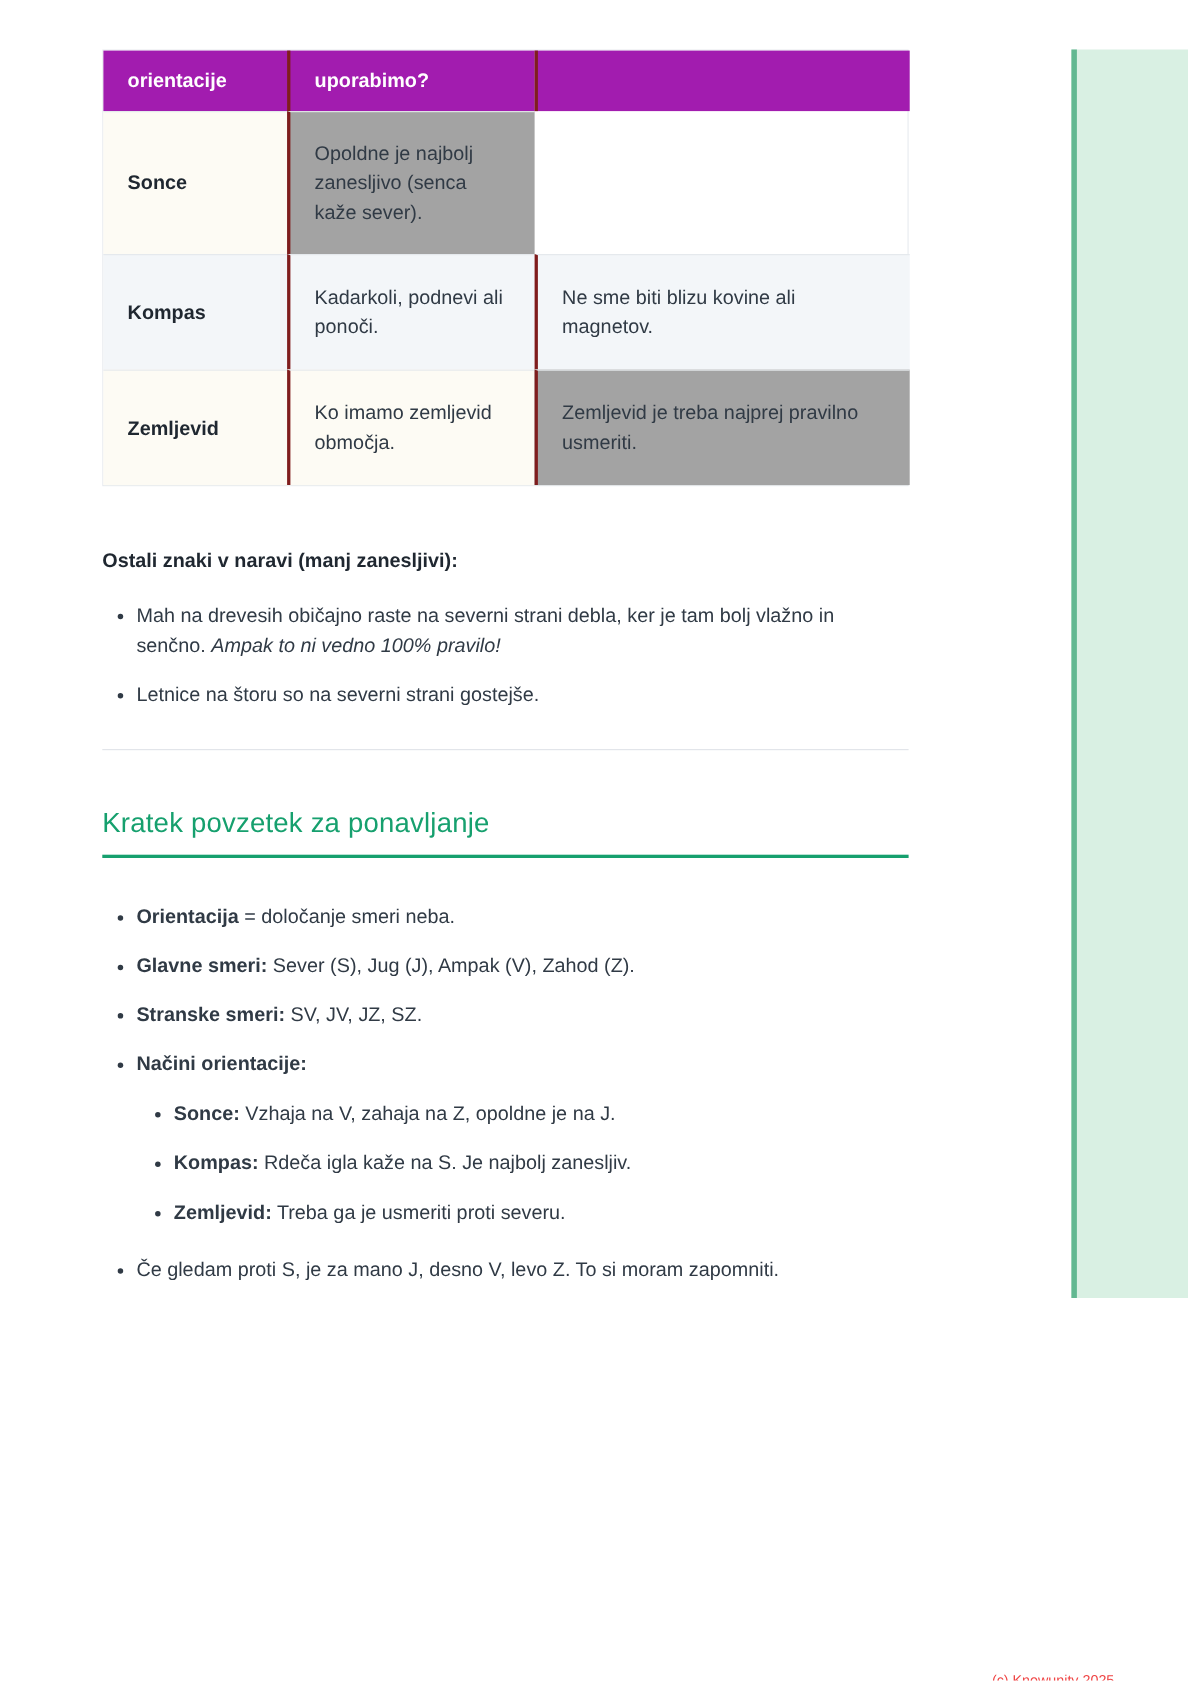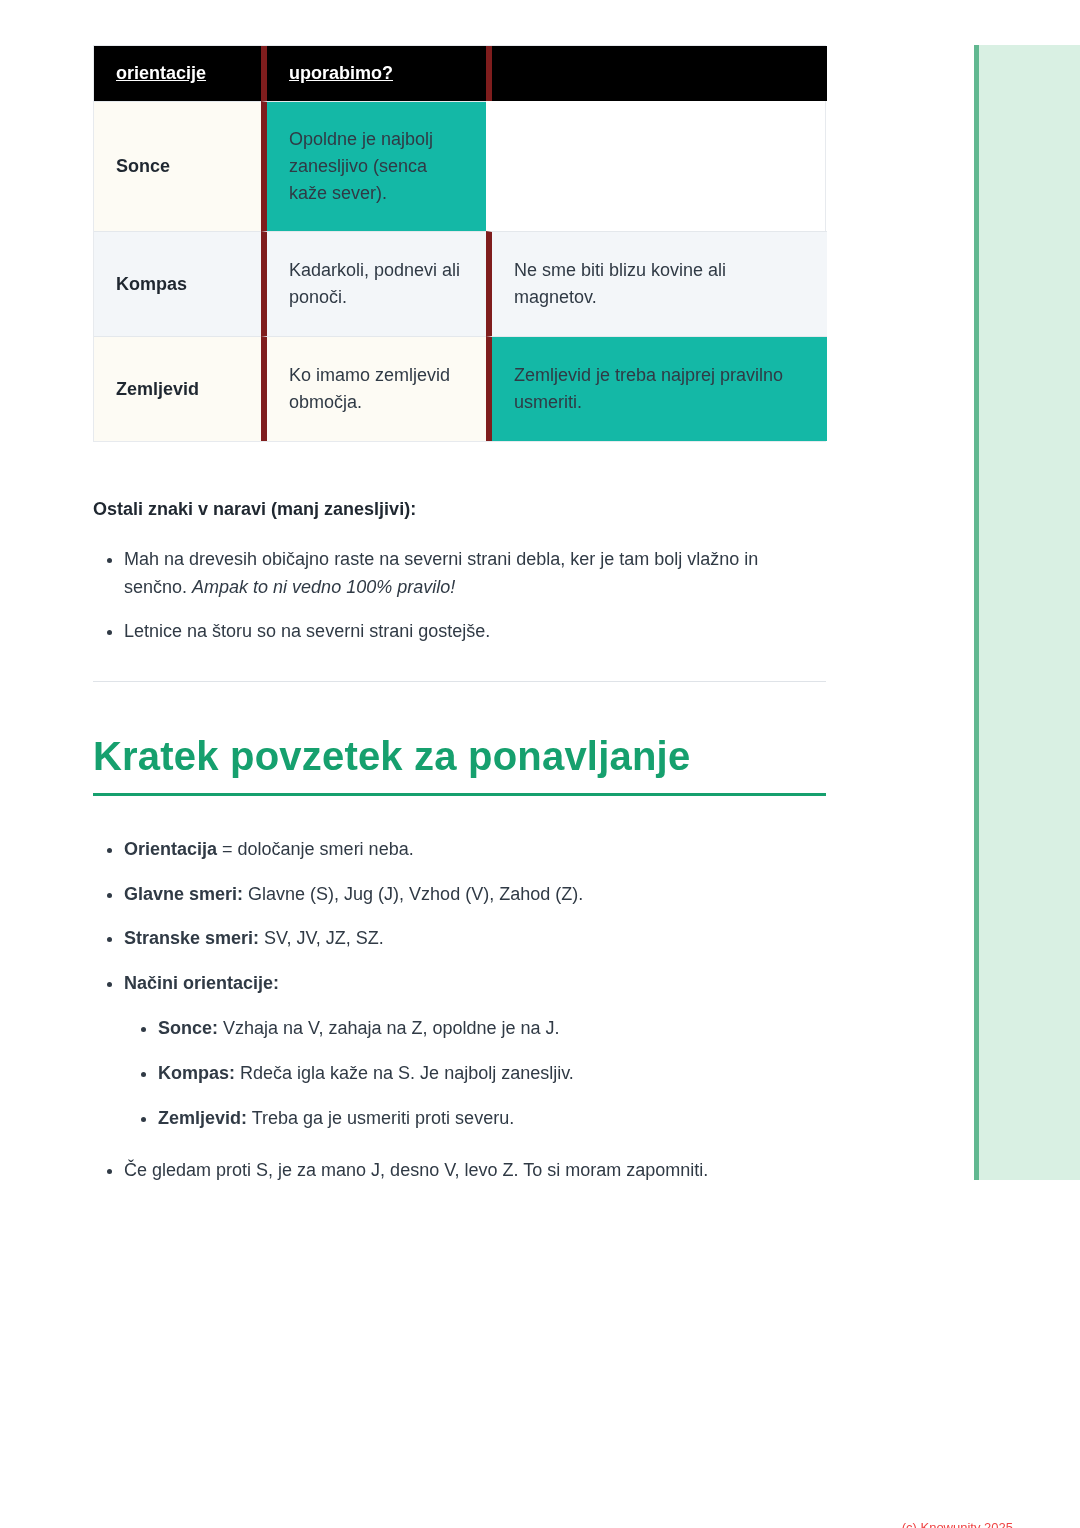--- a/index.html
+++ b/index.html
@@ -8,42 +8,42 @@
   .page {
     position:relative; width:1080px; height:1528px; background:#ffffff;
     overflow:hidden;
   }
   .content { position:absolute; left:93px; top:45px; width:733px; }
 
   
   .table { border:1px solid #e7eaee; }
   .tr { display:grid; grid-template-columns:167px 225px 341px; }
   .th {
-    background:#000000; color:#ffffff; font-weight:700; font-size:18px;
-    height:55px; display:flex; align-items:center; padding:0 22px;text-decoration:underline;
+    background:#a21caf; color:#ffffff; font-weight:700; font-size:18px;
+    height:55px; display:flex; align-items:center; padding:0 22px;
   }
   .td {
     padding:24px 22px; min-height:105px; display:flex; align-items:center;
     font-size:18px; line-height:1.5; border-top:1px solid #e4e8ec;
   }
-  .c2, .c3 { border-left:6px solid #7f1d1d; }
+  .c2, .c3 { border-left:3px solid #7f1d1d; }
   .td.name { font-weight:700; color:#1f2730; }
   .row-odd .td  { background:#fdfbf4; }
   .row-even .td { background:#f3f6f9; }
-  .row-odd .td.c3 { background:#14b8a6; }
+  .row-odd .td.c3 { background:#a3a3a3; }
 
   
   .lead { margin-top:57px; font-size:18px; font-weight:700; color:#1f2730; }
   ul.bullets { margin-top:26px; padding-left:31px; list-style:disc; }
   ul.bullets li { font-size:18px; line-height:1.55; margin-bottom:16px; color:#303a45; }
   ul.bullets li em { font-style:italic; }
   hr.divider { border:none; border-top:1px solid #dfe3e8; margin-top:35px; }
 
   h1.summary-title {
-    margin-top:52px; font-size:40px; font-weight:700; color:#16a06e;
+    margin-top:52px; font-size:25px; font-weight:400; color:#16a06e;
     letter-spacing:0.2px;
   }
   .title-rule { height:3px; background:#16a06e; margin-top:14px; }
   ul.summary { margin-top:40px; padding-left:31px; list-style:disc; }
   ul.summary li { font-size:18px; line-height:1.55; margin-bottom:17px; color:#303a45; }
   ul.summary ul.sub { margin-top:17px; padding-left:34px; list-style:disc; }
   ul.summary li.final { margin-top:24px; }
 
   
   .side-band {
@@ -95,21 +95,21 @@
     <hr class="divider">
 
     <h1 class="summary-title">Kratek povzetek za ponavljanje</h1>
     <div class="title-rule"></div>
 
     <ul class="summary">
       <li>
         <b>Orientacija</b><span> = določanje smeri neba.</span>
       </li>
       <li>
-        <b>Glavne smeri:</b><span> Glavne (S), Jug (J), Vzhod (V), Zahod (Z).</span>
+        <b>Glavne smeri:</b><span> Sever (S), Jug (J), Ampak (V), Zahod (Z).</span>
       </li>
       <li>
         <b>Stranske smeri:</b><span> SV, JV, JZ, SZ.</span>
       </li>
       <li>
         <b>Načini orientacije:</b><span></span>
         <ul class="sub">
           <li>
             <b>Sonce:</b><span> Vzhaja na V, zahaja na Z, opoldne je na J.</span>
           </li>

